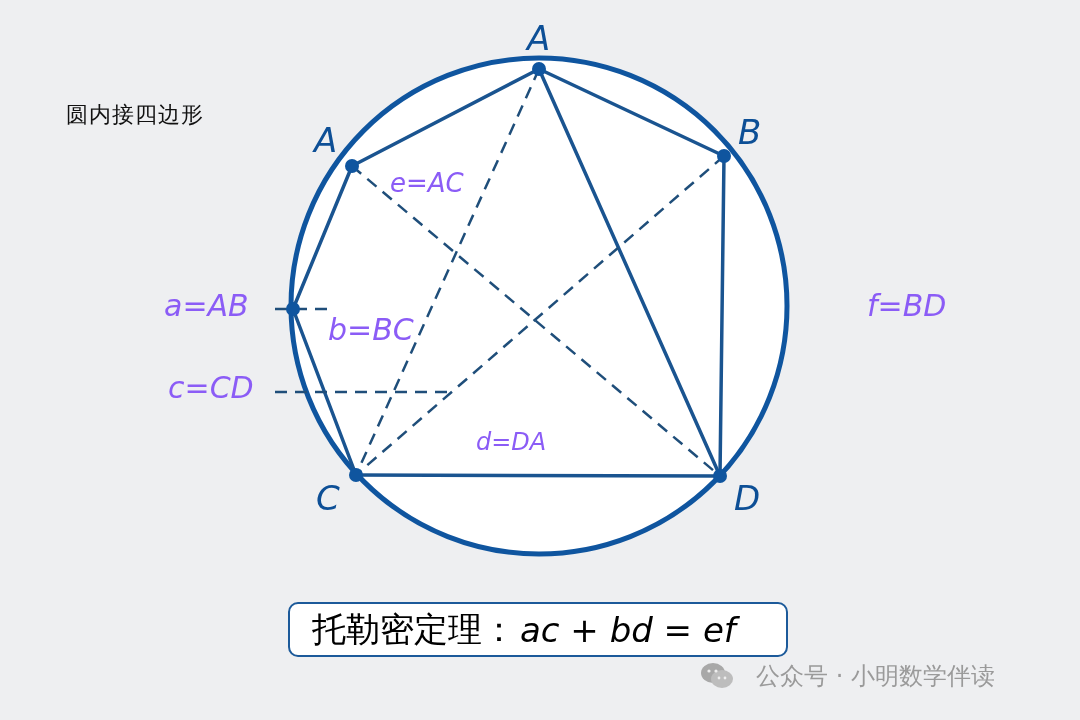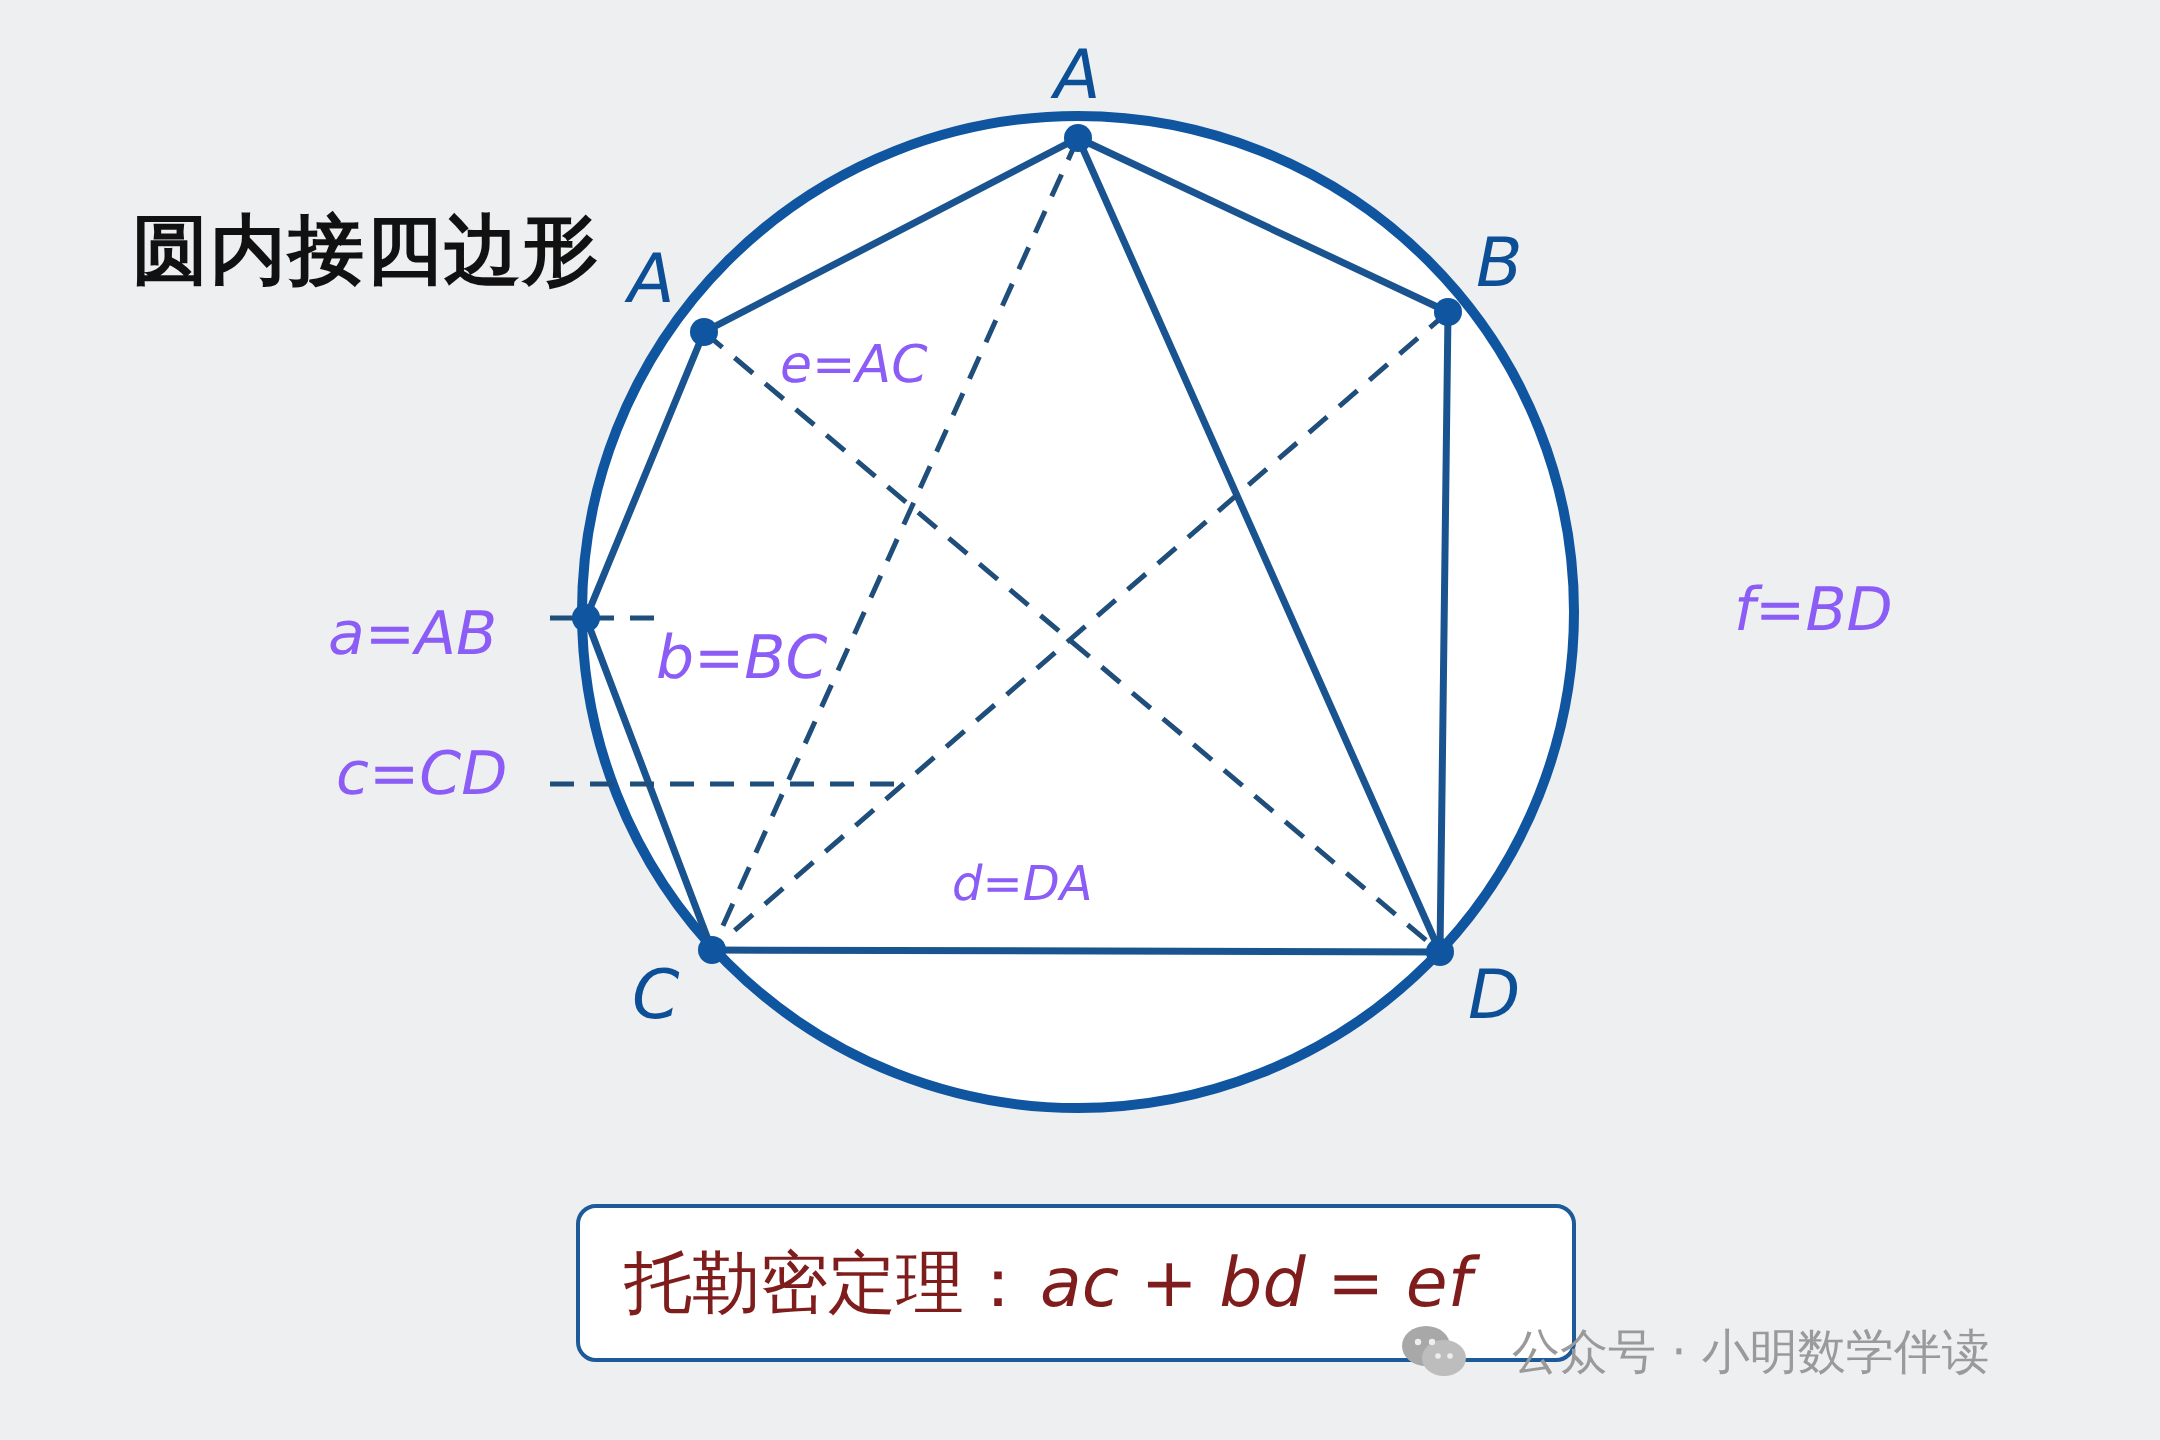--- a/index.html
+++ b/index.html
@@ -6,30 +6,30 @@
   body {
     width: 1080px; height: 720px; overflow: hidden;
     background: #eeeff1;
     font-family: "DejaVu Sans", sans-serif;
     position: relative;
   }
   .stage { position: absolute; left: 0; top: 0; width: 1080px; height: 720px; }
   svg { position: absolute; left: 0; top: 0; }
   .title {
     position: absolute; left: 66px; top: 100px;
-    font-size: 38px; color: #111; letter-spacing: 1px; font-weight: bold;
+    font-size: 22px; color: #111; letter-spacing: 1px;
   }
   .lbl { position: absolute; font-style: italic; color: #0d4f96; font-size: 34px; }
   .dlbl { position: absolute; font-style: italic; color: #8b5cf6; font-size: 30px; }
   .small { position: absolute; font-style: italic; color: #8b5cf6; font-size: 24px; }
   .theorem {
-    position: absolute; left: 288px; top: 602px; width: 500px; height: 79px;
+    position: absolute; left: 288px; top: 602px; width: 500px; height: 55px;
     border: 2px solid #1c5a9a; border-radius: 10px; background: #fff;
     display: flex; align-items: center; padding-left: 22px; box-sizing: border-box;
-    font-size: 34px; color: #7f1d1d;
+    font-size: 34px; color: #000000;
   }
   .theorem .formula { font-style: italic; margin-left: 4px; }
   .watermark {
     position: absolute; left: 700px; top: 660px;
     font-size: 24px; color: #9a9a9a; display: flex; align-items: center; gap: 22px;
   }
   .wm-icon { width: 34px; height: 28px; position: relative; }
 </style>
 </head>
 <body>
@@ -69,21 +69,21 @@
 
   <div class="title">圆内接四边形</div>
 
   <div class="lbl" style="left:527px; top:18px;">A</div>
   <div class="lbl" style="left:314px; top:120px;">A</div>
   <div class="lbl" style="left:738px; top:112px;">B</div>
   <div class="lbl" style="left:316px; top:478px;">C</div>
   <div class="lbl" style="left:734px; top:478px;">D</div>
 
   <div class="dlbl" style="left:390px; top:168px; font-size:26px;">e=AC</div>
-  <div class="dlbl" style="left:164px; top:300px;">a=AB</div>
+  <div class="dlbl" style="left:164px; top:288px;">a=AB</div>
   <div class="dlbl" style="left:328px; top:280px;margin-top:32px;">b=BC</div>
   <div class="dlbl" style="left:168px; top:370px;text-align:right;">c=CD</div>
   <div class="small" style="left:476px; top:428px;">d=DA</div>
   <div class="dlbl" style="left:867px; top:288px;">f=BD</div>
 
   <div class="theorem">
     <span>托勒密定理：</span>
     <span class="formula">ac + bd = ef</span>
   </div>
 

